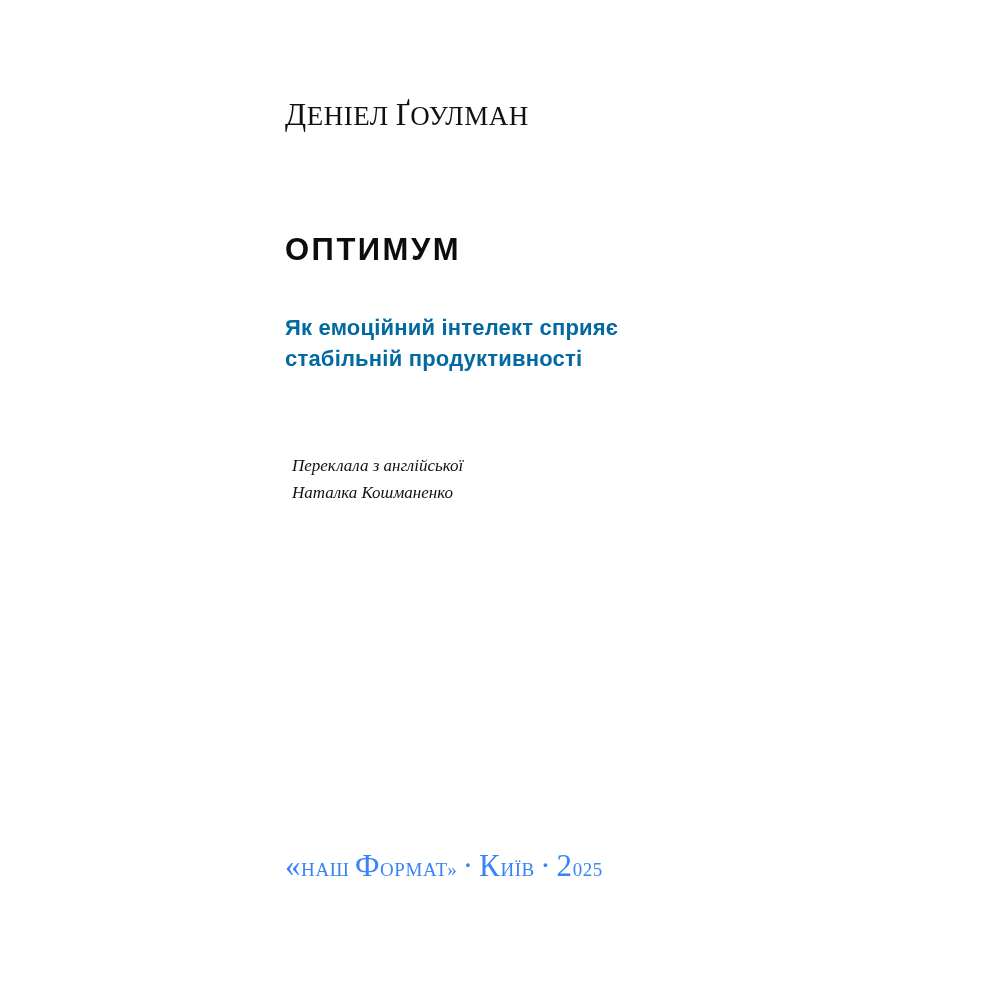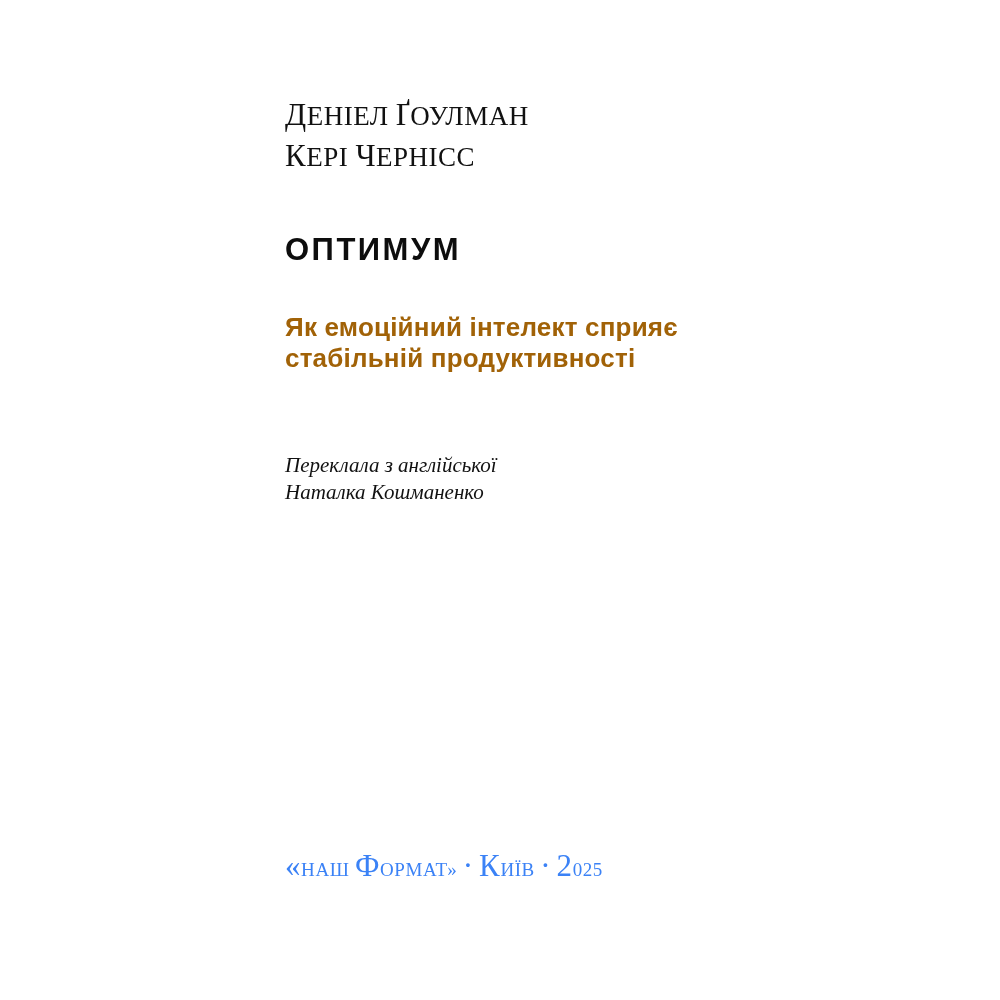--- a/index.html
+++ b/index.html
@@ -64,38 +64,38 @@
   }
 
   
   .subtitle {
     position: absolute;
     top: 312px;
     left: 0;
     width: 430px;
     font-family: "Liberation Sans", sans-serif;
     font-weight: bold;
-    font-size: 26px;
+    font-size: 22px;
     line-height: 31px;
     letter-spacing: 0.2px;
-    color: #a16207;
+    color: #0369a1;
   }
   .subtitle-line {
     display: block;
   }
 
   
   .translator {
     position: absolute;
     top: 452px;
-    left: 0;
+    left: 7px;
     width: 420px;
     font-family: "Liberation Serif", serif;
     font-style: italic;
-    font-size: 21px;
+    font-size: 17px;
     line-height: 27px;
     color: #111111;
   }
   .translator-line {
     display: block;
   }
 
   
   .imprint {
     position: absolute;
@@ -109,21 +109,20 @@
   }
 </style>
 </head>
 <body>
 
 <div class="page">
   <div class="content">
 
     <div class="authors">
       <div class="author-line"><span class="smallcaps-first">Д</span><span>ЕНІЕЛ</span> <span class="smallcaps-first">Ґ</span><span>ОУЛМАН</span></div>
-      <div class="author-line"><span class="smallcaps-first">К</span><span>ЕРІ</span> <span class="smallcaps-first">Ч</span><span>ЕРНІСС</span></div>
     </div>
 
     <div class="title">ОПТИМУМ</div>
 
     <div class="subtitle">
       <span class="subtitle-line">Як емоційний інтелект сприяє</span>
       <span class="subtitle-line">стабільній продуктивності</span>
     </div>
 
     <div class="translator">

